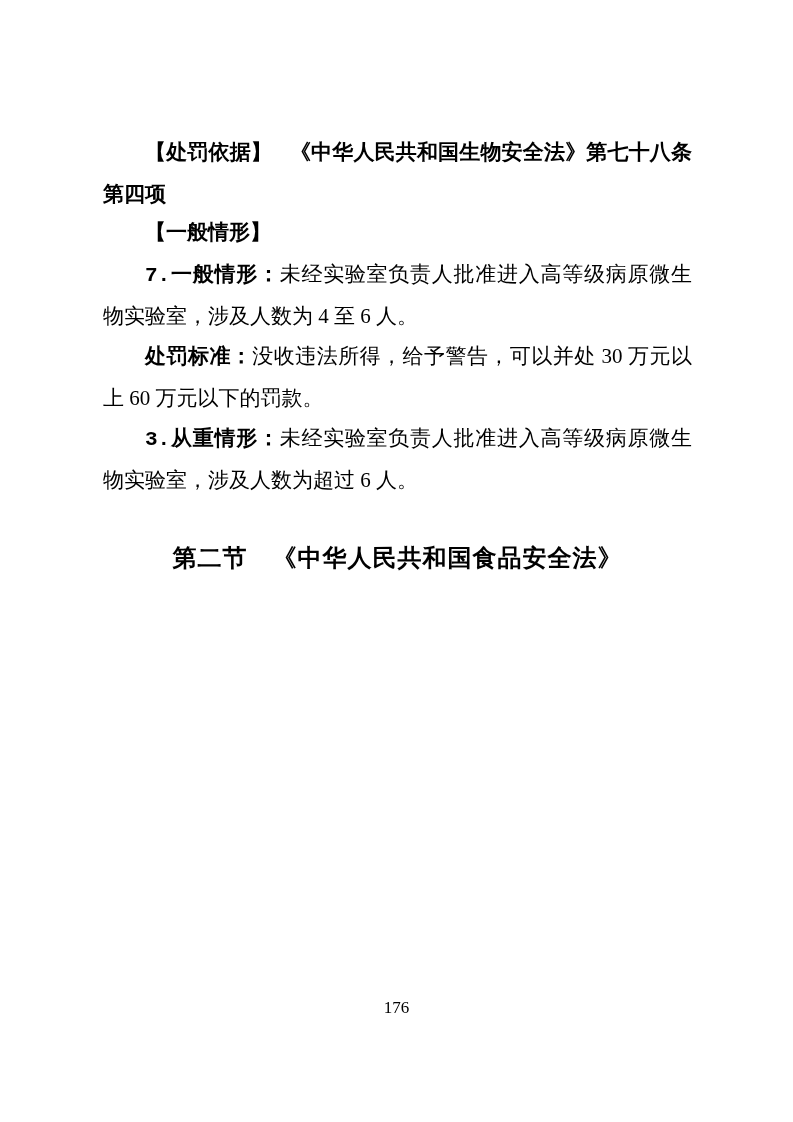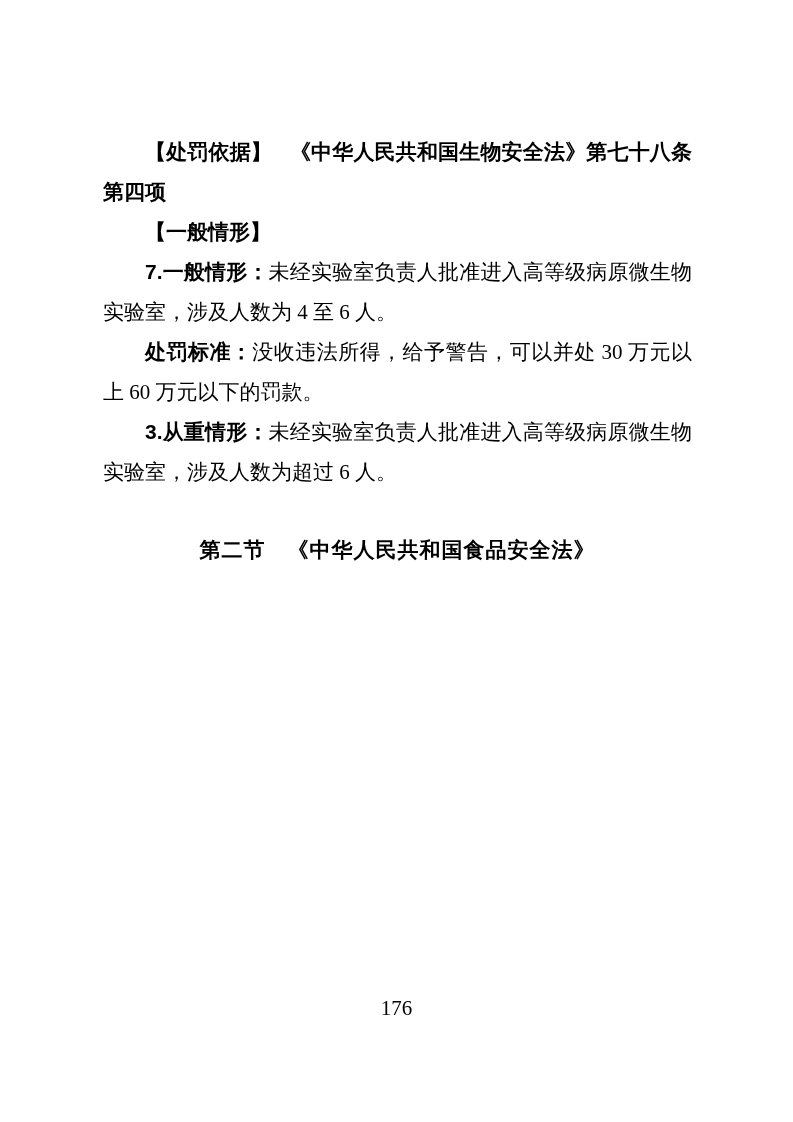--- a/index.html
+++ b/index.html
@@ -24,42 +24,42 @@
     line-height: 40px;
     text-align: justify;
     text-indent: 2em;
     word-break: break-all;
   }
   .bold {
     font-weight: bold;
   }
   .hei {
     font-weight: bold;
-    font-family: Liberation Sans, sans-serif;
+    font-family: Liberation Mono, monospace;
   }
   .label-gap {
     margin-right: 0.85em;
   }
   .section-heading {
     margin: 38px 0 0 0;
     line-height: 40px;
     text-align: center;
     text-indent: 0;
-    font-size: 21px;
+    font-size: 24px;
     font-weight: bold;
     font-family: "Liberation Sans", "DejaVu Sans", sans-serif;
     letter-spacing: 1px;
   }
   .page-number {
     position: absolute;
     left: 0;
     right: 0;
     top: 996px;
     text-align: center;
-    font-size: 21px;
+    font-size: 17px;
     line-height: 24px;
     font-family: "Liberation Serif", "DejaVu Serif", serif;
   }
 </style>
 </head>
 <body>
 
 <div class="page">
 
   <p class="para"><span class="hei label-gap">【处罚依据】</span><span class="bold">《中华人民共和国生物安全法》第七十八条第四项</span></p>

